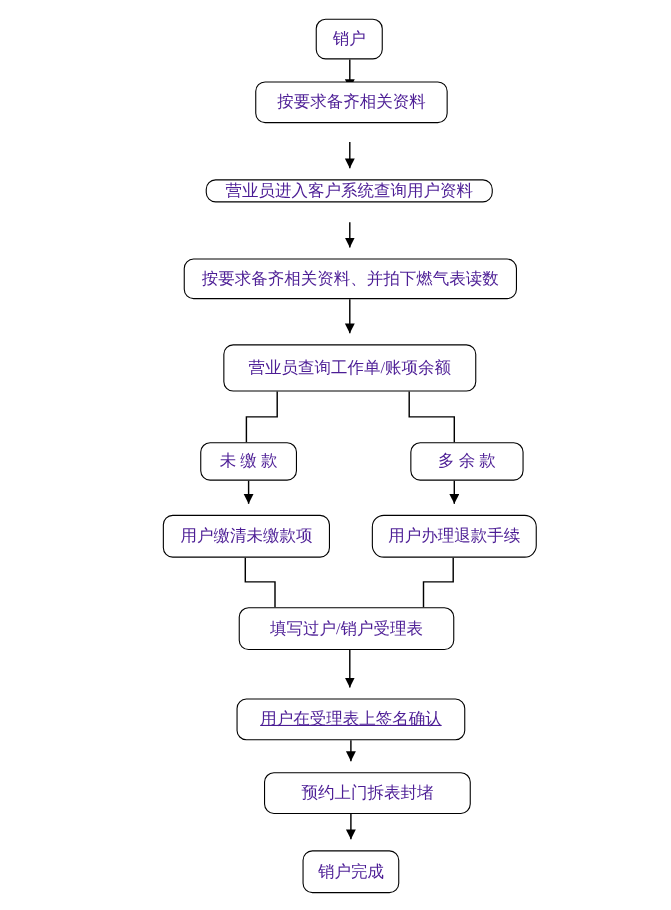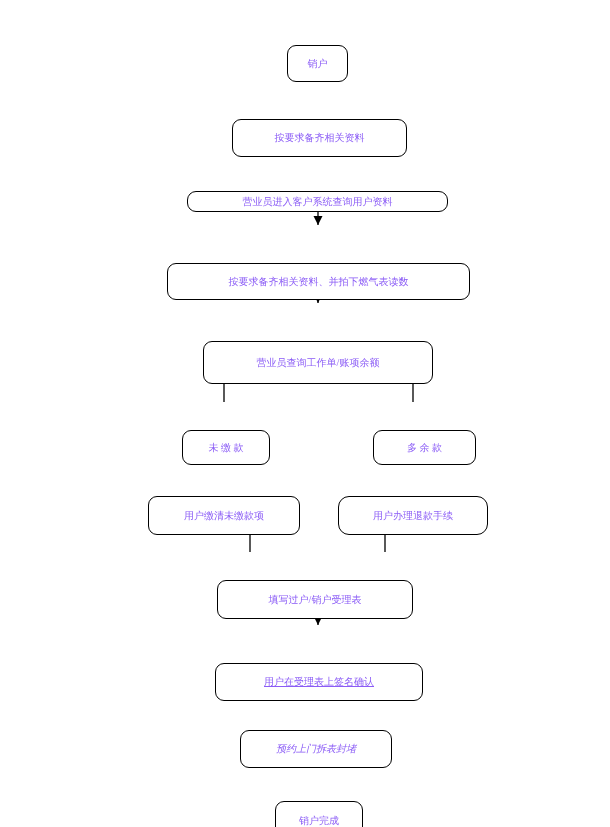--- a/index.html
+++ b/index.html
@@ -26,40 +26,39 @@
   .flow-node {
     position: absolute;
     box-sizing: border-box;
     border: 1px solid #000000;
     border-radius: 9px;
     background: #ffffff;
     display: flex;
     align-items: center;
     justify-content: center;
     text-align: center;
-    font-size: 10px;
+    font-size: 15px;
     line-height: 1.2;
-    color: #8b5cf6;
+    color: #4c1d95;
     z-index: 1;
     white-space: nowrap;
-    margin-top: 28px;
   }
   
   .n-start          { left: 287px; top: 17px;  width: 61px;  height: 37px; }
-  .n-prepare        { left: 232px; top: 91px;  width: 175px; height: 38px; }
+  .n-prepare        { left: 232px; top: 74px;  width: 175px; height: 38px; }
   .n-clerk-query    { left: 187px; top: 163px; width: 261px; height: 21px; }
   .n-confirm-meter  { left: 167px; top: 235px; width: 303px; height: 37px; }
   .n-query-balance  { left: 203px; top: 313px; width: 230px; height: 43px; }
   .n-unpaid         { left: 182px; top: 402px; width: 88px;  height: 35px; }
   .n-surplus        { left: 373px; top: 402px; width: 103px;  height: 35px; }
   .n-pay-unpaid     { left: 148px; top: 468px; width: 152px; height: 39px; }
   .n-refund         { left: 338px; top: 468px; width: 150px; height: 39px; border-radius: 11px; }
   .n-fill-form      { left: 217px; top: 552px; width: 196px; height: 39px; }
   .n-sign-form      { left: 215px; top: 635px; width: 208px; height: 38px; text-decoration: underline; }
-  .n-appointment    { left: 240px; top: 702px; width: 152px; height: 38px; font-style: italic; }
+  .n-appointment    { left: 240px; top: 702px; width: 188px; height: 38px; }
   .n-done           { left: 275px; top: 773px; width: 88px;  height: 39px; }
 </style>
 </head>
 <body>
 
 <div class="canvas">
 
   <svg class="connector-layer" viewBox="0 0 610 827" xmlns="http://www.w3.org/2000/svg">
     <defs>
       <marker id="arrow" markerWidth="10" markerHeight="10" refX="9" refY="4.5" orient="auto" markerUnits="userSpaceOnUse">

